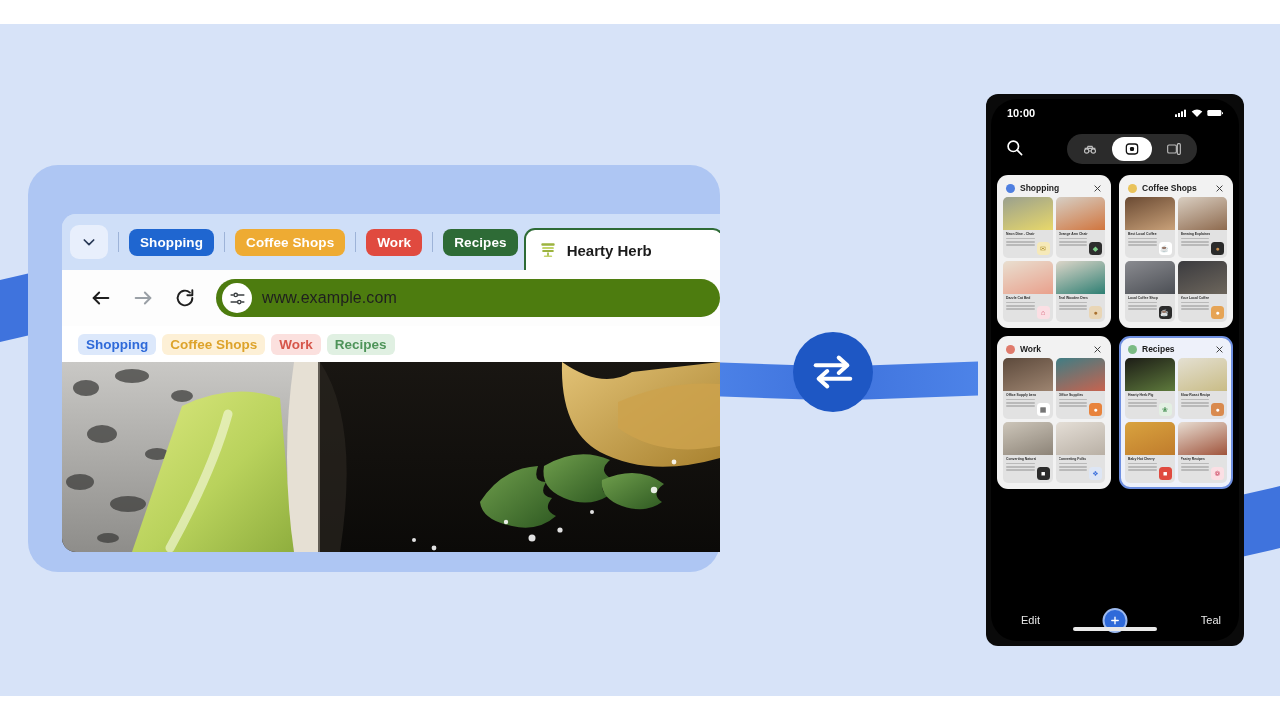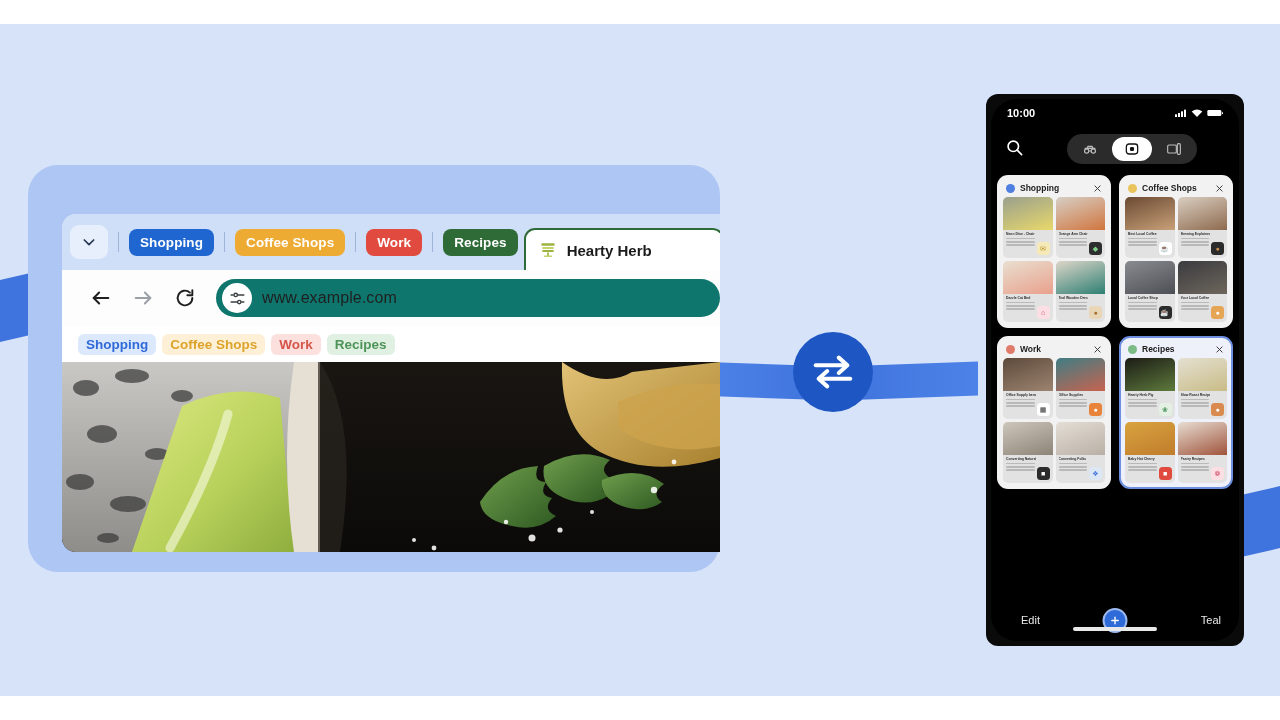--- a/index.html
+++ b/index.html
@@ -146,21 +146,21 @@
   .nav-icon {
     width: 42px; height: 42px;
     display: flex; align-items: center; justify-content: center;
     flex: 0 0 auto;
   }
   .nav-icon svg { width: 22px; height: 22px; }
   #omnibox {
     margin-left: 10px;
     flex: 1;
     height: 38px;
-    background: #0f766e;
+    background: #4d7c0f;
     border-radius: 19px;
     display: flex; align-items: center;
     padding-left: 6px;
     gap: 10px;
   }
   #omnibox-tune {
     width: 30px; height: 30px; border-radius: 50%;
     background: #ffffff;
     display: flex; align-items: center; justify-content: center;
     flex: 0 0 auto;

